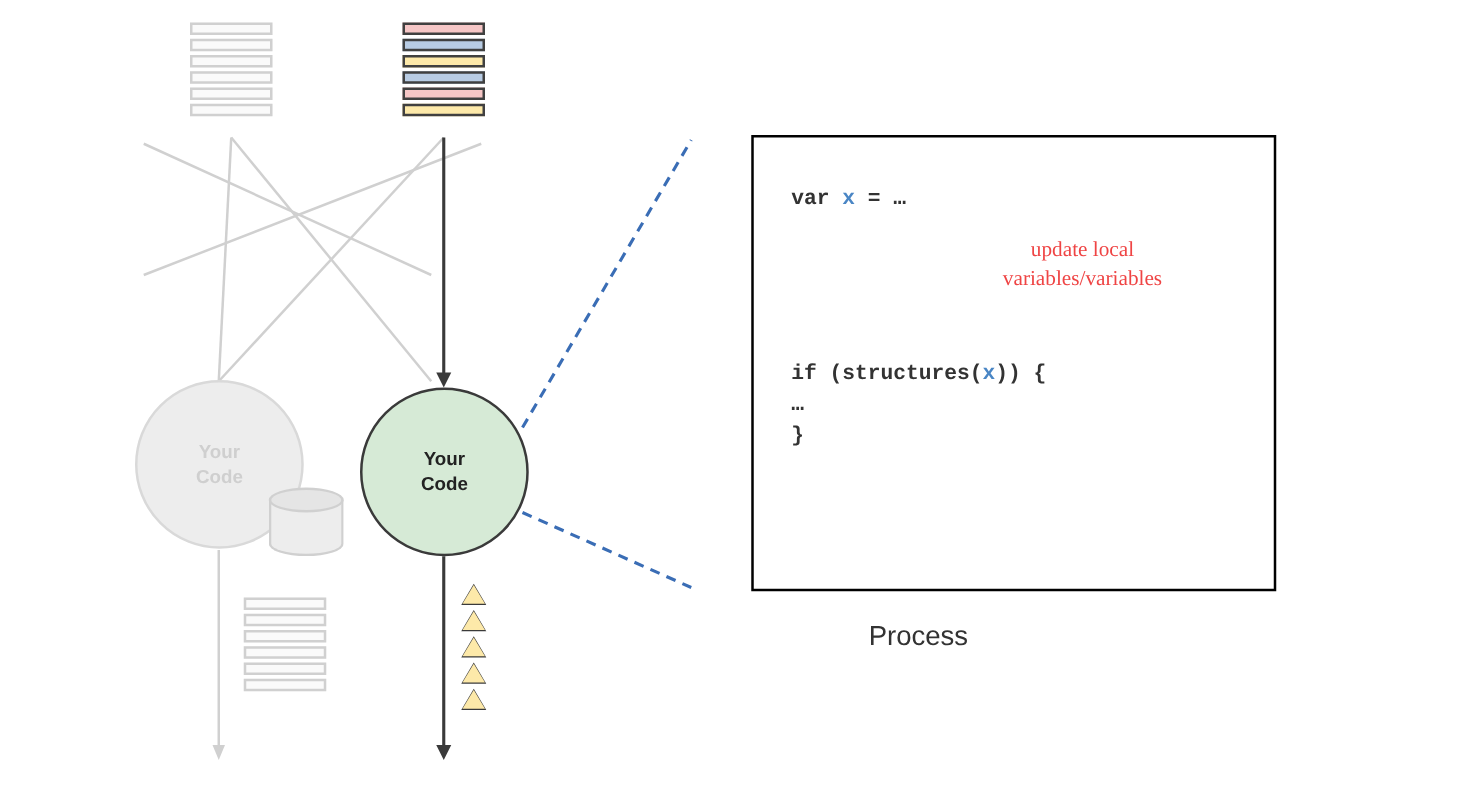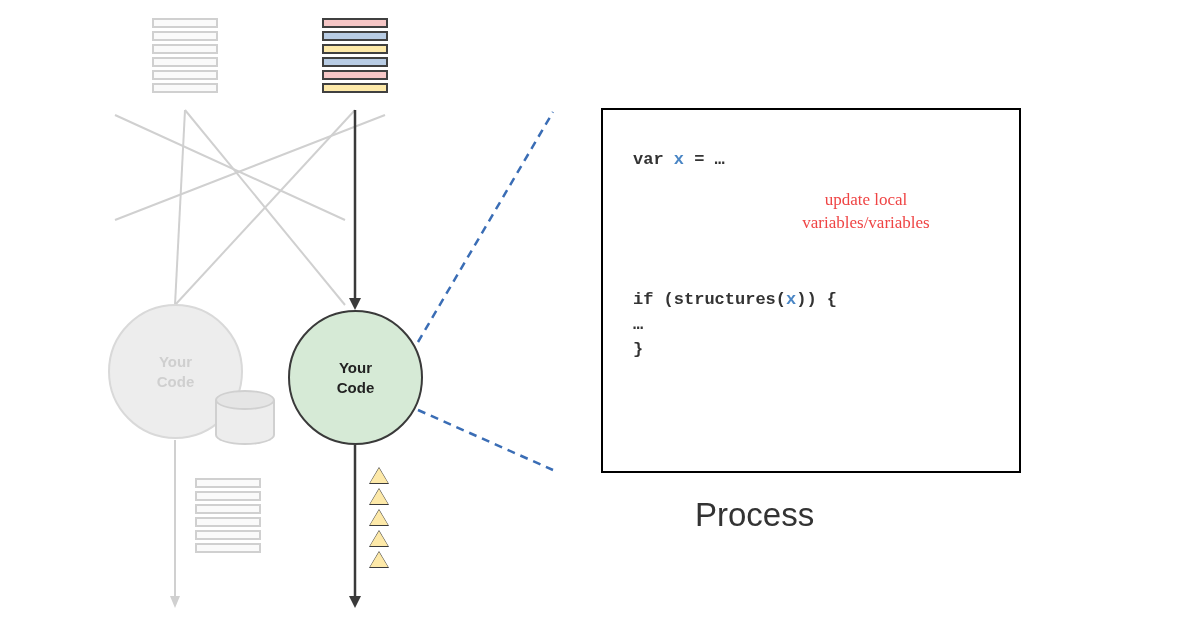--- a/index.html
+++ b/index.html
@@ -111,21 +111,21 @@
       font-size: 17px;
       text-align: center;
       margin: 20px 0 55px 110px;
       line-height: 1.35;
       color: #ef4444;
     }
     .process-label {
       position: absolute;
       left: 695px;
       top: 496px;
-      font-size: 33px;
+      font-size: 22px;
       color: #333;
     }
     svg.lines { position: absolute; top: 0; left: 0; width: 1180px; height: 634px; pointer-events: none; }
   </style>
 </head>
 <body>
 
 <svg class="lines">
 
   <line x1="185" y1="110" x2="175" y2="305" stroke="#d0d0d0" stroke-width="2"></line>

